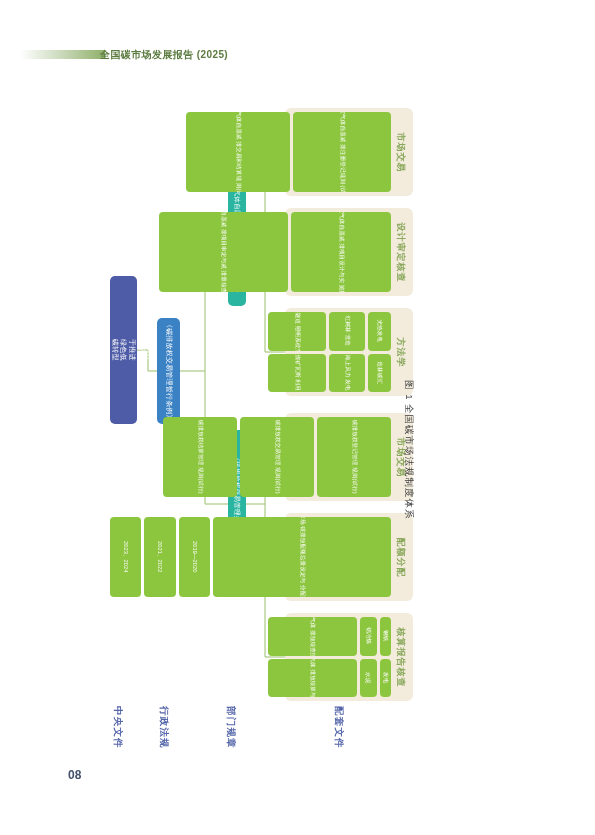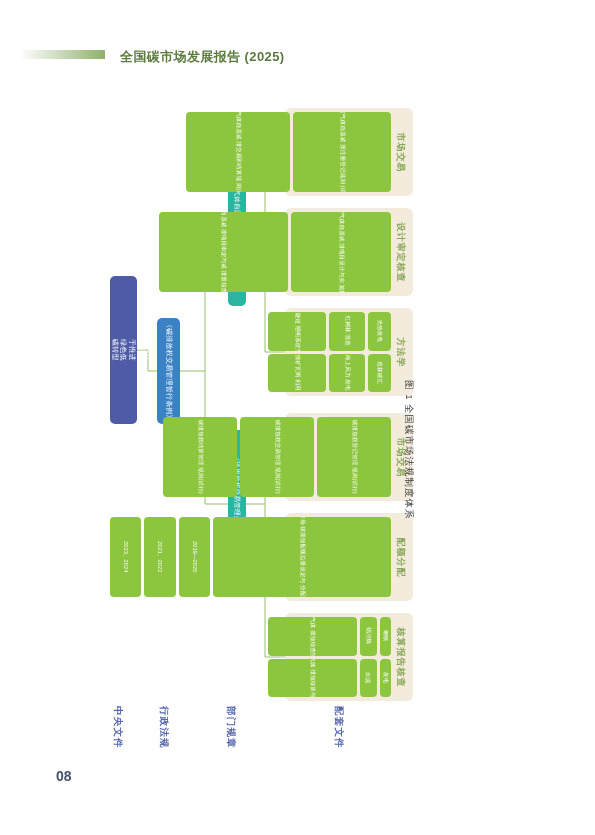--- a/index.html
+++ b/index.html
@@ -4,24 +4,24 @@
 <style>
   html,body{margin:0;padding:0;}
   body{
     width:595px;height:835px;background:#ffffff;
     font-family:"Liberation Sans","DejaVu Sans",sans-serif;
     position:relative;overflow:hidden;
   }
   
   #header-band{position:absolute;left:20px;top:50px;width:85px;height:9px;
     background:linear-gradient(to right,#ffffff 0%,#cfdcc1 45%,#8fb069 100%);}
-  #header-title{position:absolute;left:120px;top:48px;font-size:13px;color:#5b7a3f;
+  #header-title{position:absolute;left:100px;top:48px;font-size:10px;color:#5b7a3f;
     letter-spacing:.4px;white-space:nowrap;font-weight:bold;}
   
-  #page-number{position:absolute;left:56px;top:768px;font-size:14px;color:#44506b;font-weight:bold;}
+  #page-number{position:absolute;left:68px;top:768px;font-size:12px;color:#44506b;font-weight:bold;}
   
   #figure-caption{position:absolute;left:415px;top:380px;font-size:9.5px;color:#3b3b3b;
     transform:rotate(90deg);transform-origin:left top;white-space:nowrap;letter-spacing:1px;}
   
   .row-label{position:absolute;font-size:9.5px;font-weight:bold;color:#5566aa;
     transform:rotate(90deg);transform-origin:left top;white-space:nowrap;letter-spacing:1.2px;}
   
   .blue-box{position:absolute;border-radius:5px;display:flex;align-items:center;justify-content:center;}
   .blue-box .vtext{
     transform:rotate(90deg);white-space:nowrap;color:#ffffff;font-size:7px;

